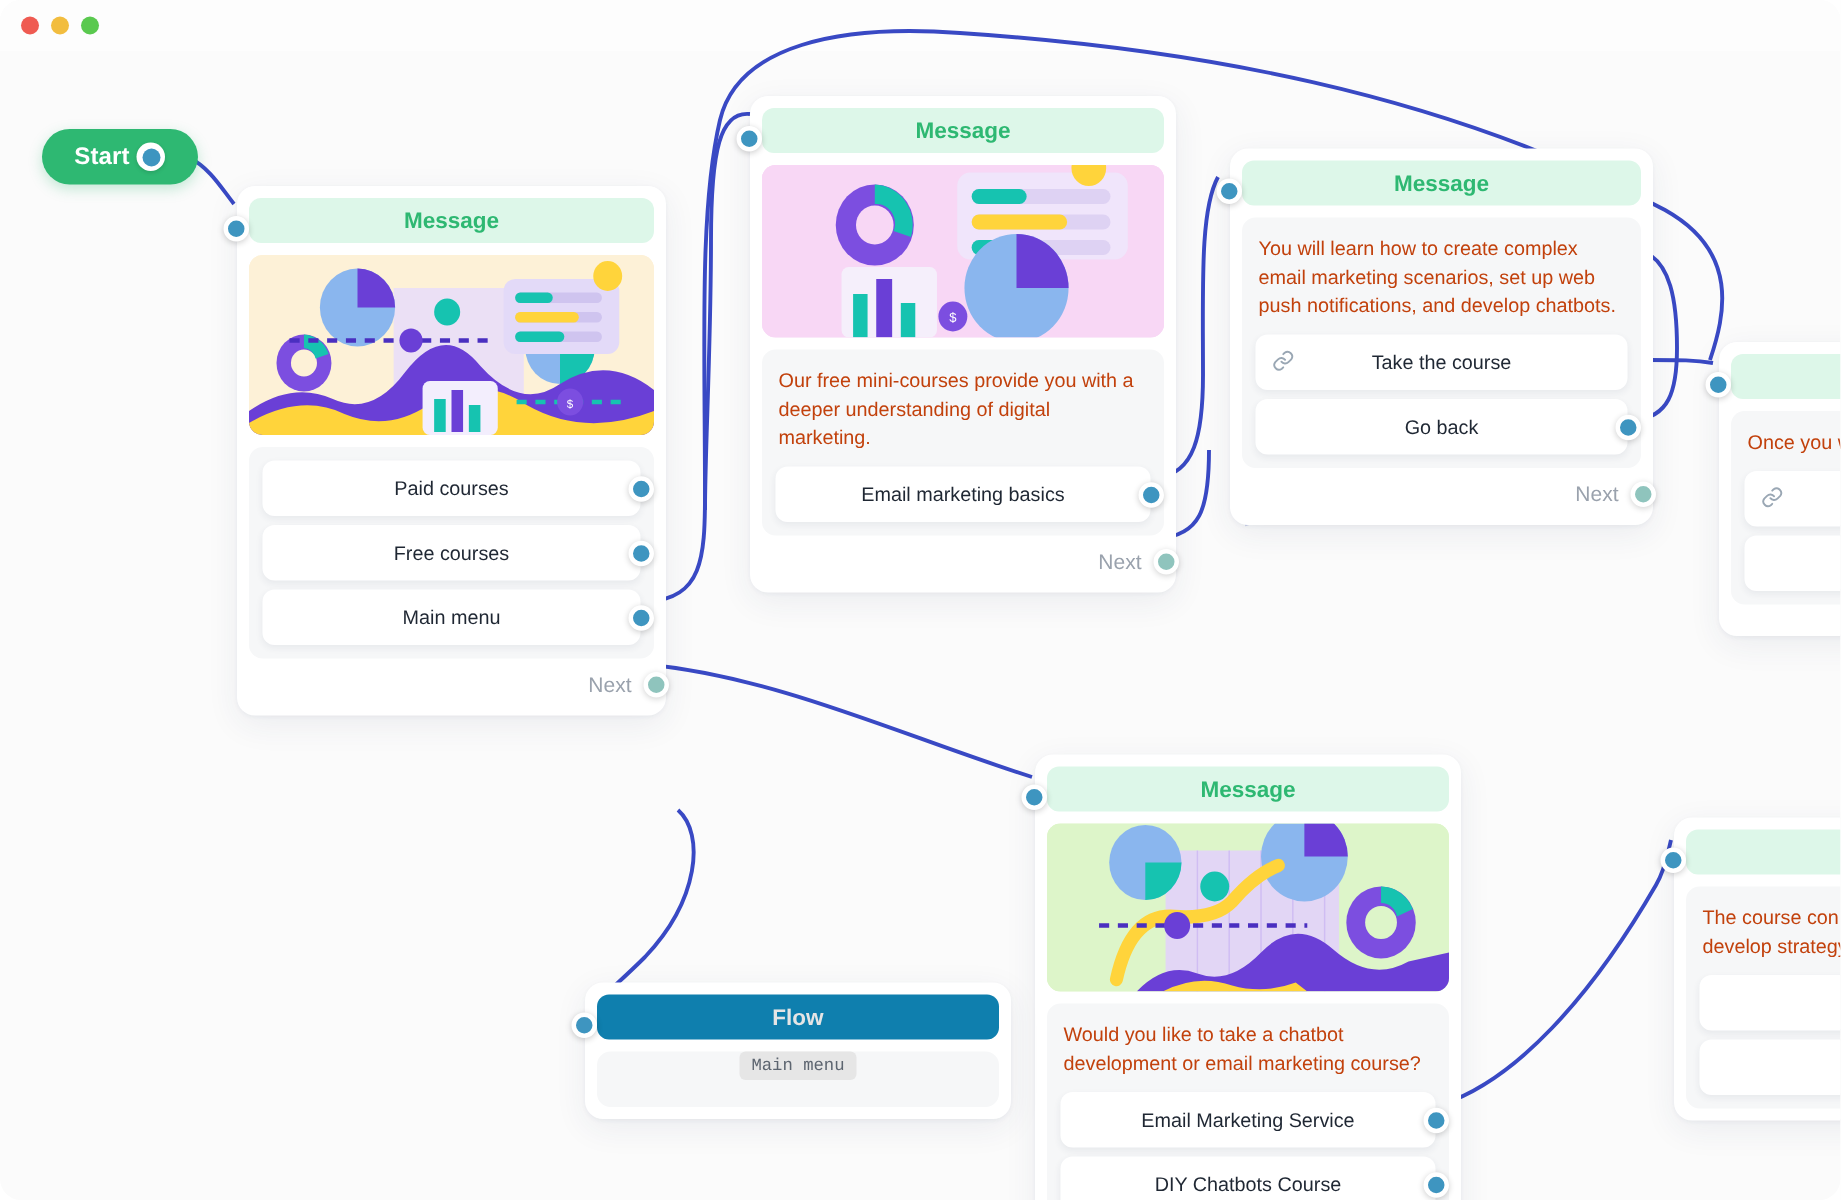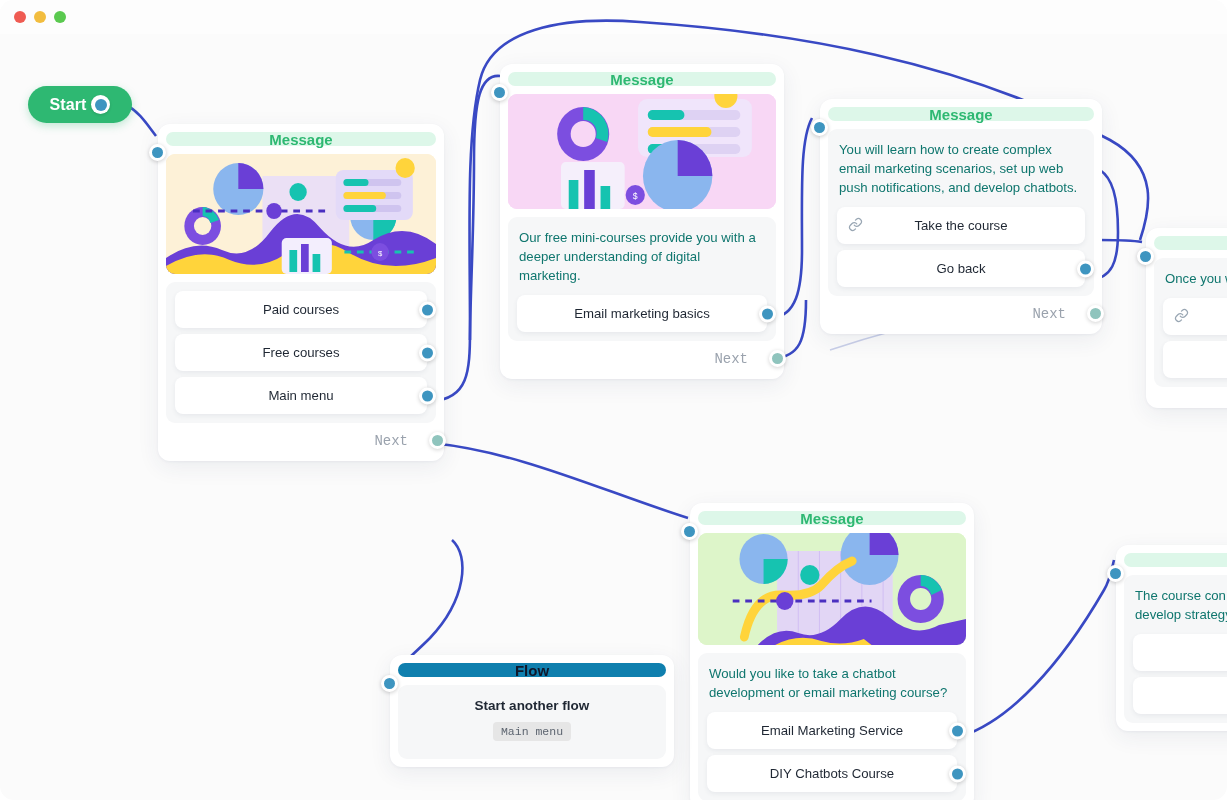--- a/index.html
+++ b/index.html
@@ -56,35 +56,35 @@
   
   .node {
     position: absolute;
     background: #ffffff;
     border-radius: 12px;
     box-shadow: 0 6px 22px rgba(40,50,90,.075), 0 1px 3px rgba(40,50,90,.05);
     padding: 8px;
     z-index: 4;
   }
   .node-head {
-    height: 14px; border-radius: 8px;
+    height: 30px; border-radius: 8px;
     display: flex; align-items: center; justify-content: center;
     font-size: 15px; font-weight: bold;
   }
   .head-message { background: #ddf7e9; color: #2eb872; }
-  .head-flow    { background: #0f7fae; color: #0f172a; }
+  .head-flow    { background: #0f7fae; color: #e5e5e5; }
 
   .node-body {
     margin-top: 8px;
     background: #f6f7f8;
     border-radius: 9px;
     padding: 9px 9px 9px 9px;
   }
   .msg-text {
-    font-size: 13.2px; line-height: 19px; color: #0f766e;
+    font-size: 13.2px; line-height: 19px; color: #c2410c;
     padding: 2px 2px 10px 2px;
   }
   .opt {
     position: relative;
     background: #ffffff;
     border-radius: 8px;
     height: 37px;
     margin-bottom: 6px;
     display: flex; align-items: center; justify-content: center;
     box-shadow: 0 2px 5px rgba(40,50,90,.07);
@@ -95,22 +95,22 @@
     position: absolute; right: -9px; top: 50%; transform: translateY(-50%);
     width: 17px; height: 17px; border-radius: 50%;
     background: #3e95c0; border: 3px solid #fff;
     box-shadow: 0 1px 4px rgba(0,0,0,.2);
   }
   .opt .plug-in {
     position: absolute; left: 11px; top: 50%; transform: translateY(-50%);
     color: #9aa7b4;
   }
   .node-foot {
-    display: flex; align-items: flex-end; justify-content: flex-end;
-    gap: 21px; padding: 9px 6px 4px 0; position: relative; font-family: Liberation Mono, monospace;
+    display: flex; align-items: flex-start; justify-content: flex-end;
+    gap: 8px; padding: 9px 6px 4px 0; position: relative;
   }
   .node-foot .next-lbl { font-size: 14px; color: #9aa2ad; }
   .node-foot .next-plug {
     width: 17px; height: 17px; border-radius: 50%;
     background: #8fc4bd; border: 3px solid #fff;
     box-shadow: 0 1px 4px rgba(0,0,0,.18);
     margin-right: -16px;
   }
   
   .in-plug {
@@ -395,18 +395,17 @@
       </div>
     </div>
   </div>
 
   <div class="node" style="left:390px; top:655px; width:284px;">
     <span class="in-plug"></span>
     <div class="node-head head-flow">
       <span>Flow</span>
     </div>
     <div class="node-body" style="padding:0 9px 12px 9px;">
-      <div class="flow-title">Start another flow</div>
       <div class="flow-chip">Main menu</div>
     </div>
   </div>
 
 </div>
 
 </body></html>

